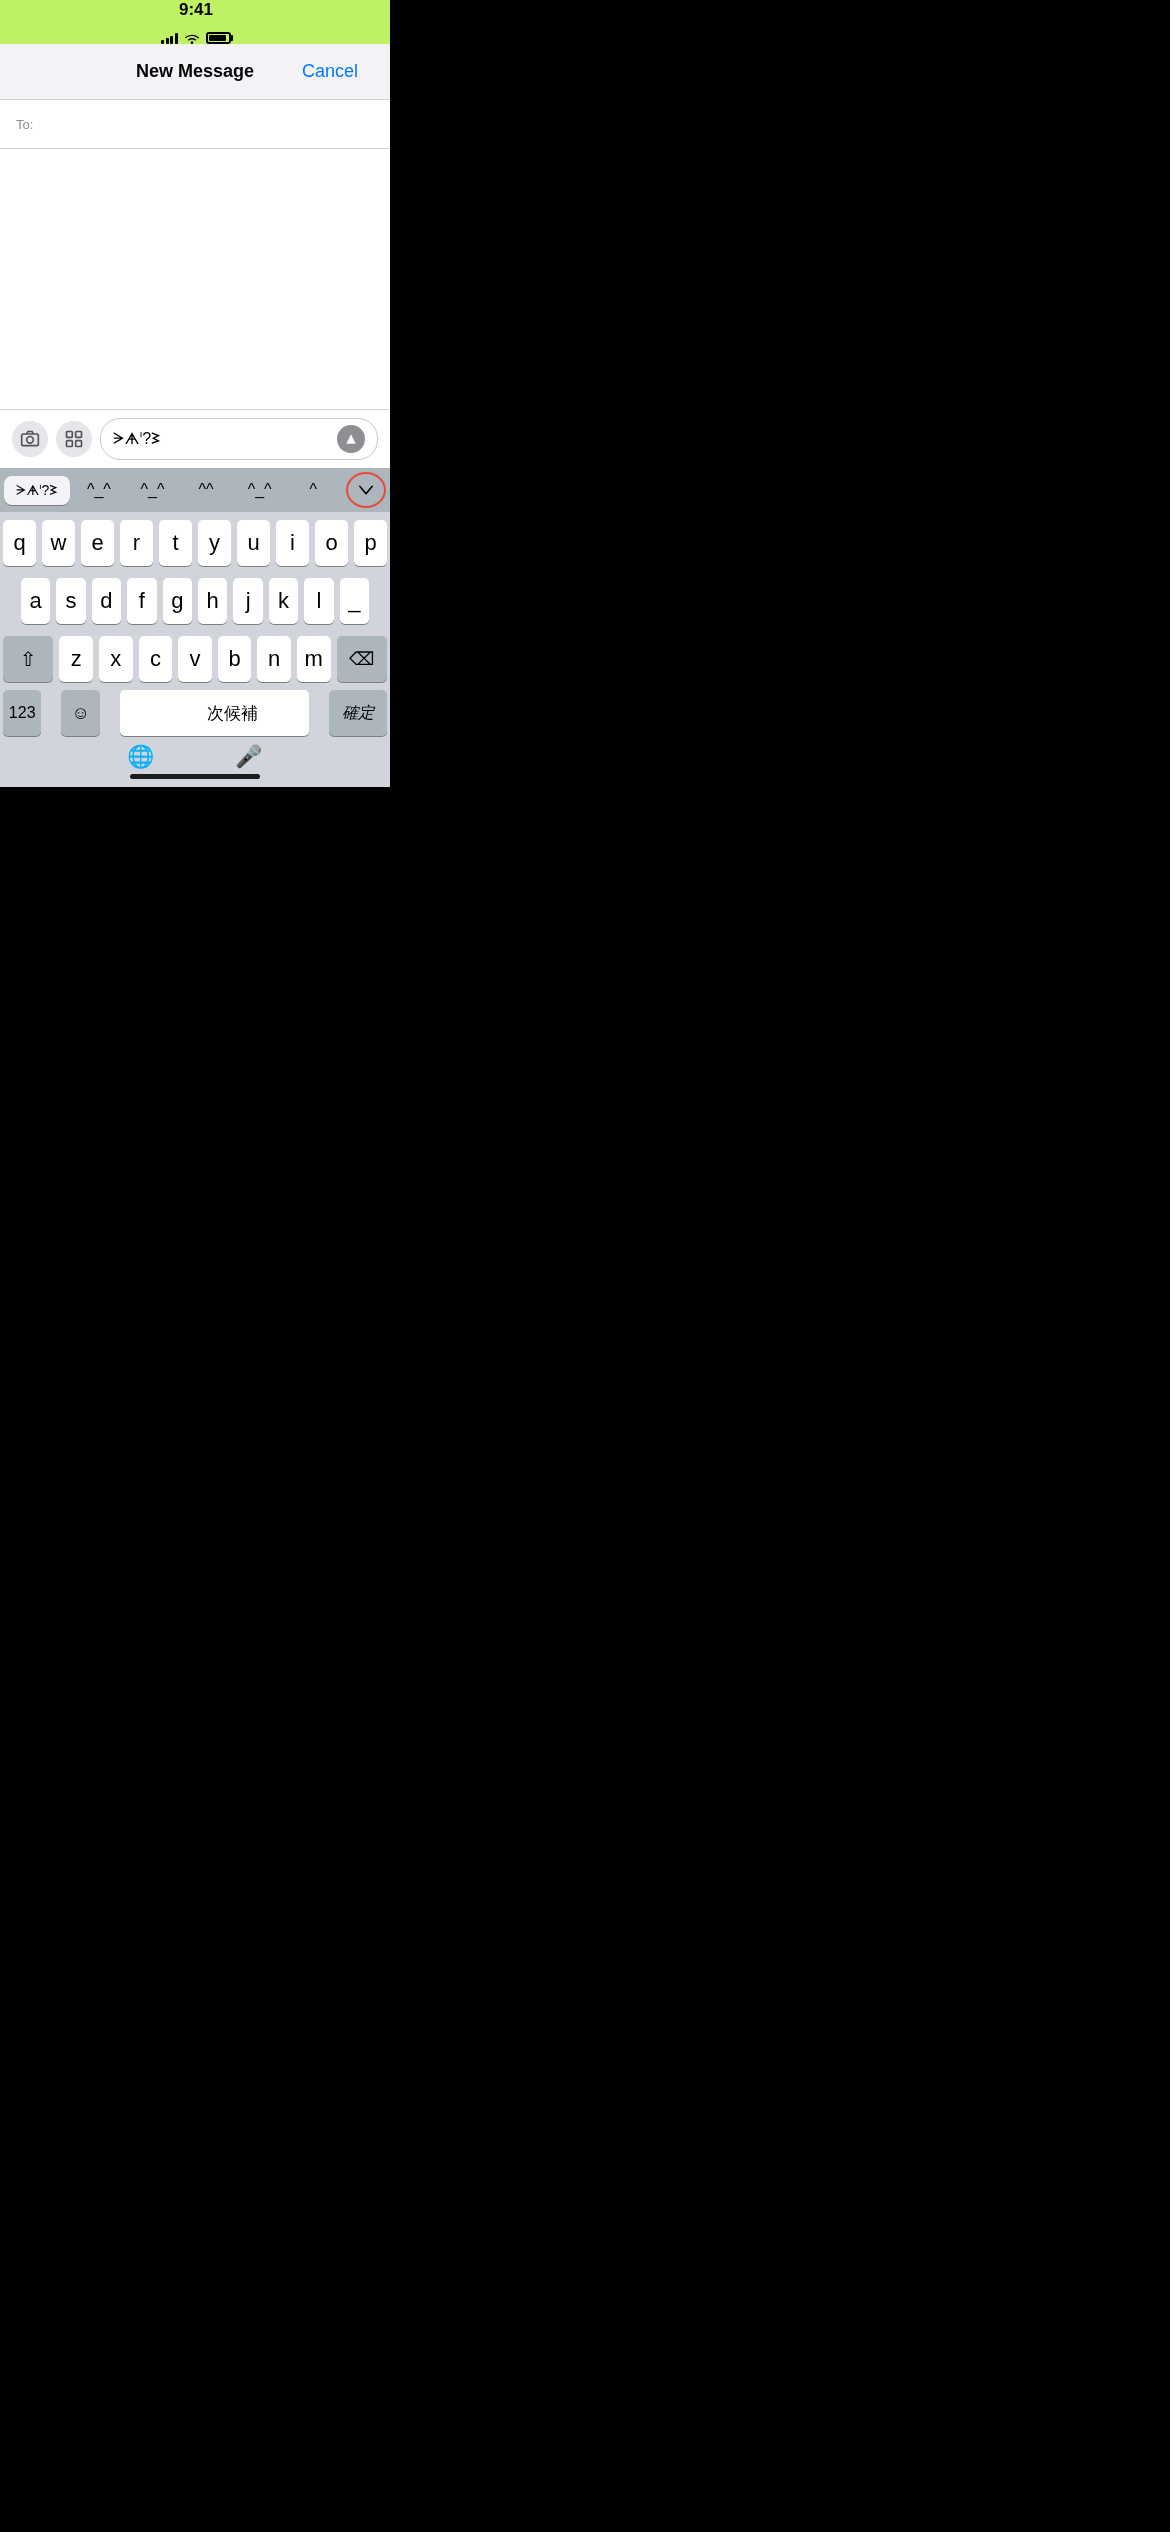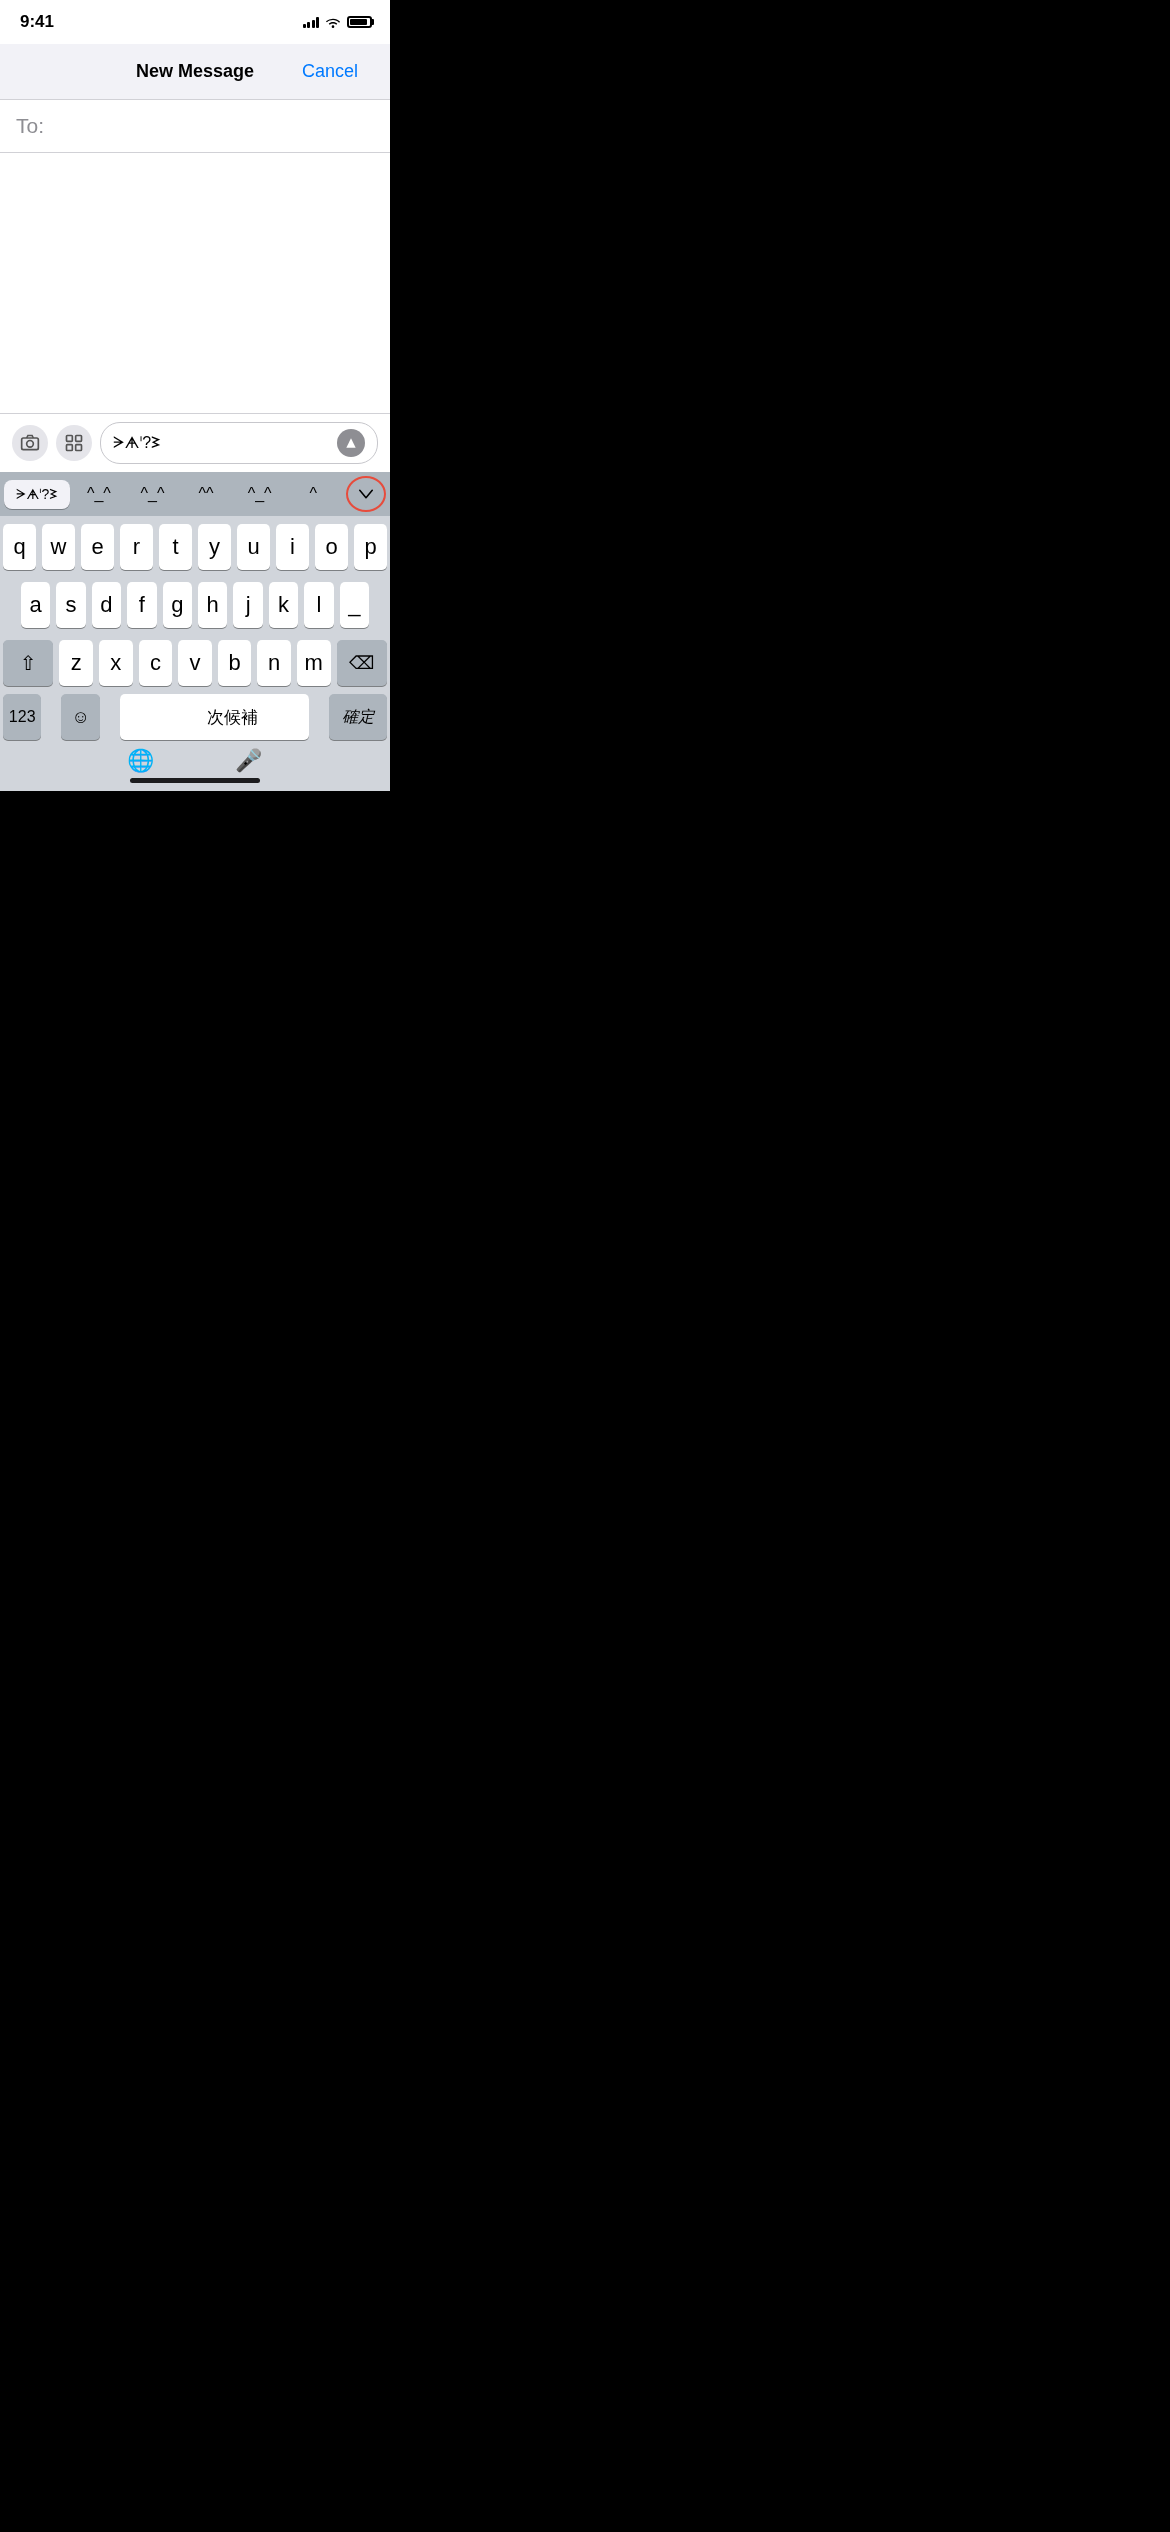--- a/index.html
+++ b/index.html
@@ -9,26 +9,27 @@
       width: 390px;
       height: 844px;
       background: #000;
       font-family: -apple-system, 'Helvetica Neue', Arial, sans-serif;
       overflow: hidden;
       position: relative;
     }
 
     
     .status-bar {
-      background: #ffffff;
+      background: #bef264;
       height: 44px;
       display: flex;
       align-items: center;
       justify-content: space-between;
       padding: 0 18px 0 20px;
+      flex-direction: column;
     }
 
     .status-time {
       font-size: 17px;
       font-weight: 600;
       color: #000;
     }
 
     .status-icons {
       display: flex;
@@ -109,21 +110,21 @@
     .to-field {
       background: #fff;
       padding: 14px 16px;
       border-bottom: 1px solid #d1d1d6;
       display: flex;
       align-items: center;
       gap: 4px;
     }
 
     .to-label {
-      font-size: 21px;
+      font-size: 13px;
       color: #8e8e93;
       text-align: right;
     }
 
     .to-input {
       flex: 1;
       font-size: 17px;
       border: none;
       outline: none;
       color: #000;

